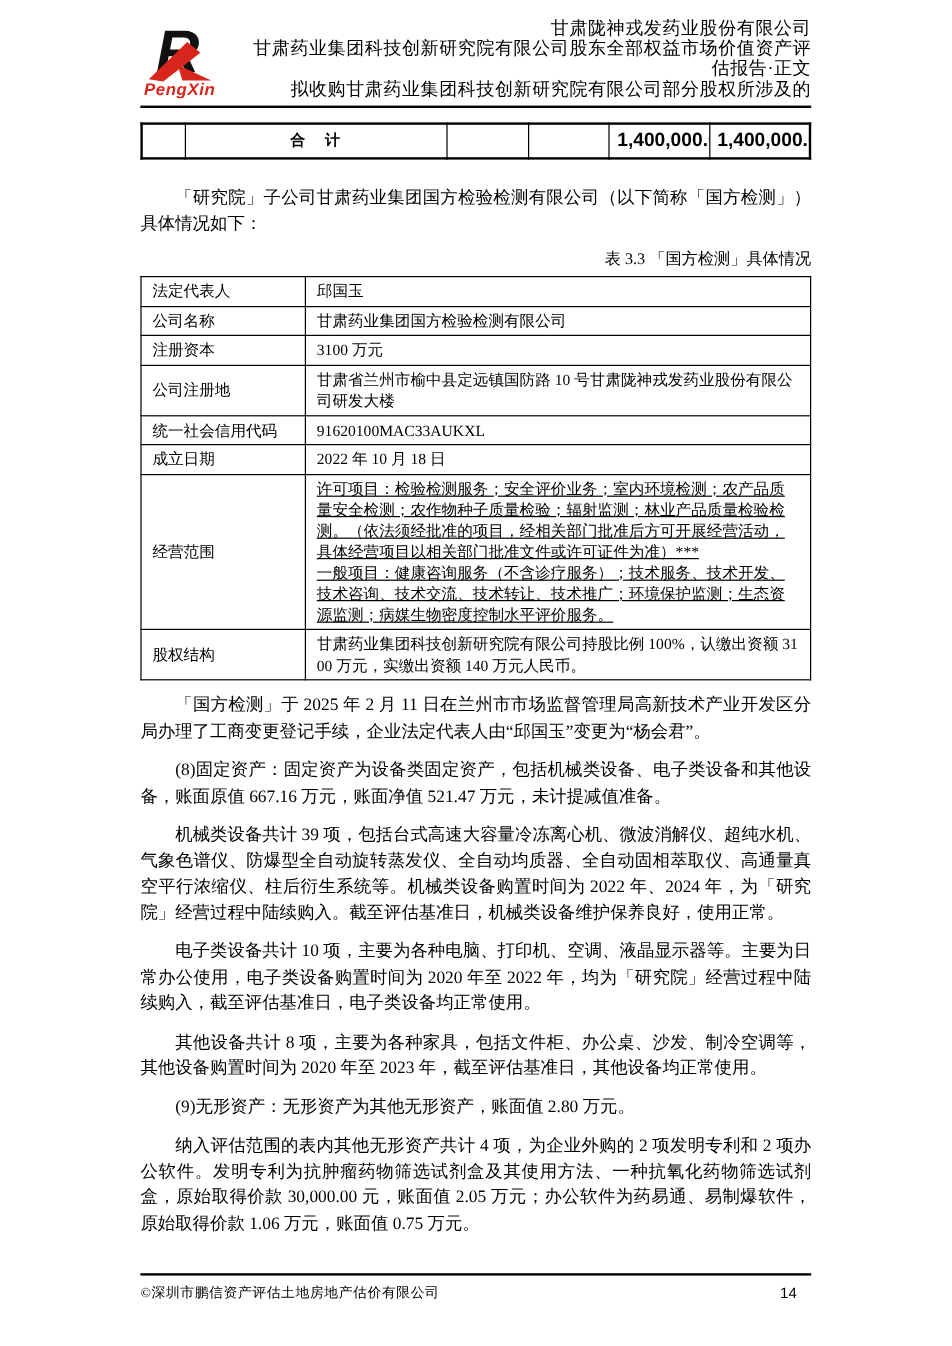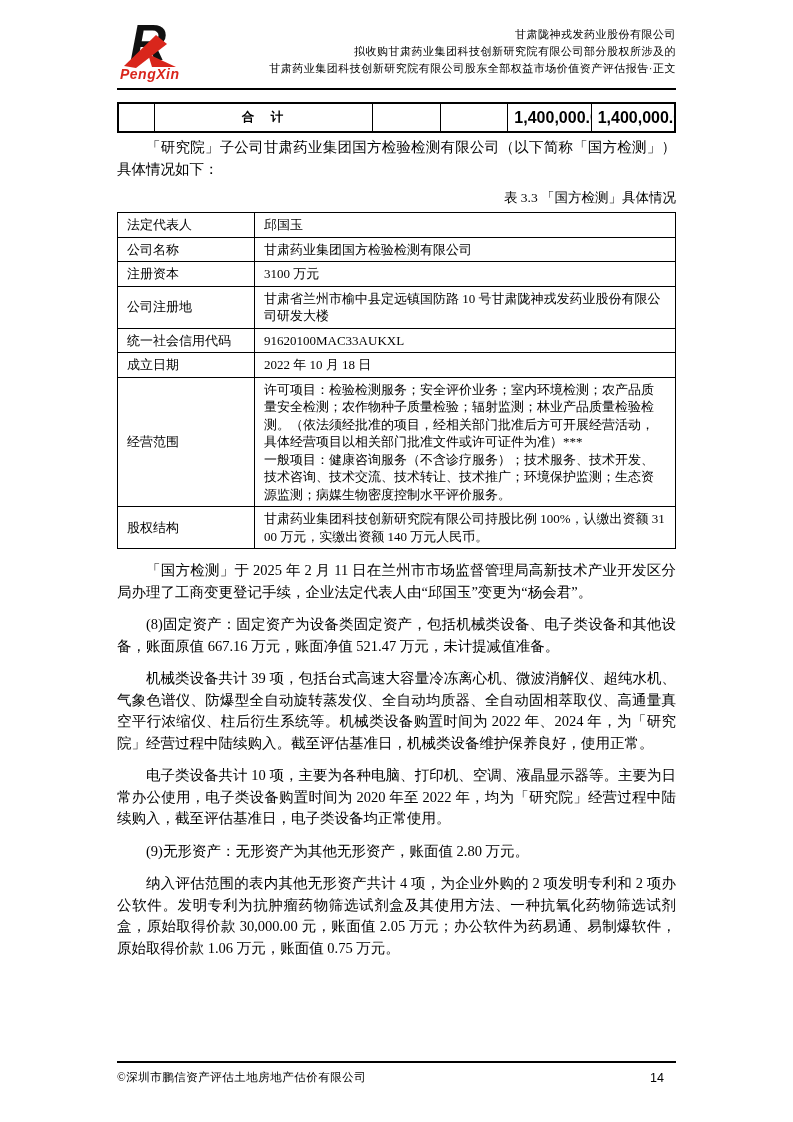--- a/index.html
+++ b/index.html
@@ -4,47 +4,47 @@
 <style>
   html,body { margin:0; padding:0; background:#ffffff; }
   .page {
     position:relative; width:793px; height:1122px; background:#ffffff;
     font-family:"Liberation Serif","DejaVu Serif",serif; color:#000;
     overflow:hidden;
   }
   
   .header { position:absolute; top:16px; left:117px; right:117px; height:70px; }
   .logo { position:absolute; left:1px; top:2px; width:80px; height:64px; }
-  .header-lines { position:absolute; right:0; top:10px; width:480px; text-align:right;
-    font-size:11px; line-height:17px; letter-spacing:0.5px; }
+  .header-lines { position:absolute; right:0; top:0; width:480px; text-align:right;
+    font-size:15px; line-height:17px; letter-spacing:0.5px; }
   .header-rule { position:absolute; top:88px; left:117px; right:117px;
     border-top:2px solid #000; height:0; }
   
   .main { position:absolute; top:102px; left:117px; width:559px; }
   
   table { border-collapse:collapse; width:100%; table-layout:fixed; }
   .sum-table { font-size:12.5px; border:2px solid #000; }
   .sum-table td { border:1px solid #000; height:27px; padding:0 6px; overflow:hidden;margin-top:16px; }
   .sum-table .c-blank  { width:5%; }
   .sum-table .c-total  { width:42.5%; text-align:center; font-weight:bold; letter-spacing:2px; }
   .sum-table .c-e1, .sum-table .c-e2 { width:11.5%; }
   .sum-table .c-v { width:14.75%; text-align:right; font-weight:bold;
     font-family:"Liberation Sans","DejaVu Sans",sans-serif; font-size:16px; }
   
   .main p { margin:11px 0 0 0; font-size:14.5px; line-height:21.5px;
     text-align:justify; text-indent:2em; }
-  .main p.first { margin-top:4px; }
+  .main p.first { margin-top:22px; }
   
   .caption { margin:9px 0 5px 0; text-align:right; font-size:13.5px; }
   
   .info-table { font-size:13px; border:1.5px solid #000; }
   .info-table td { border:1px solid #000; padding:3px 9px; line-height:17.5px;
     vertical-align:middle; text-align:left; word-break:break-all; }
   .info-table td.lbl { width:118px; }
-  .preline { white-space:pre-line; }
+  .preline { white-space:pre-line;text-decoration:underline; }
   
   .footer-rule { position:absolute; top:1061px; left:117px; right:117px;
     border-top:2px solid #000; height:0; }
   .footer { position:absolute; top:1070px; left:117px; right:117px;
     display:flex; justify-content:space-between; align-items:flex-end; }
   .copyright { font-size:11.5px; letter-spacing:0.5px; }
   .page-num { font-size:12.5px; margin-right:12px;
     font-family:"Liberation Sans","DejaVu Sans",sans-serif; }
 </style>
 </head>
@@ -54,22 +54,22 @@
 
   <div class="header">
     <svg class="logo" viewBox="0 0 80 64">
       <text x="12" y="42" font-family="Liberation Sans, sans-serif" font-weight="bold" font-style="italic" font-size="50" fill="#111111">R</text>
       <polygon points="6,48 38,17 49,26 18,50" fill="#d9261c"></polygon>
       <polygon points="30,36 58,49 34,49" fill="#d9261c"></polygon>
       <text x="2" y="61" font-family="Liberation Sans, sans-serif" font-weight="bold" font-style="italic" font-size="14" fill="#d9261c" letter-spacing="0.5">PengXin</text>
     </svg>
     <div class="header-lines">
       <div>甘肃陇神戎发药业股份有限公司</div>
+      <div>甘肃药业集团科技创新研究院有限公司股东全部权益市场价值资产评估报告·正文</div>
       <div>拟收购甘肃药业集团科技创新研究院有限公司部分股权所涉及的</div>
-      <div>甘肃药业集团科技创新研究院有限公司股东全部权益市场价值资产评估报告·正文</div>
     </div>
   </div>
   <div class="header-rule"></div>
 
   <div class="main">
 
     <table class="sum-table">
       <tbody>
           <tr>
         <td class="c-blank"></td>
@@ -121,20 +121,21 @@
         <td class="lbl">股权结构</td>
         <td>甘肃药业集团科技创新研究院有限公司持股比例 100%，认缴出资额 3100 万元，实缴出资额 140 万元人民币。</td>
       </tr>
     </tbody>
       </table>
 
     <p>「国方检测」于 2025 年 2 月 11 日在兰州市市场监督管理局高新技术产业开发区分局办理了工商变更登记手续，企业法定代表人由“邱国玉”变更为“杨会君”。</p>
     <p>(8)固定资产：固定资产为设备类固定资产，包括机械类设备、电子类设备和其他设备，账面原值 667.16 万元，账面净值 521.47 万元，未计提减值准备。</p>
     <p>机械类设备共计 39 项，包括台式高速大容量冷冻离心机、微波消解仪、超纯水机、气象色谱仪、防爆型全自动旋转蒸发仪、全自动均质器、全自动固相萃取仪、高通量真空平行浓缩仪、柱后衍生系统等。机械类设备购置时间为 2022 年、2024 年，为「研究院」经营过程中陆续购入。截至评估基准日，机械类设备维护保养良好，使用正常。</p>
     <p>电子类设备共计 10 项，主要为各种电脑、打印机、空调、液晶显示器等。主要为日常办公使用，电子类设备购置时间为 2020 年至 2022 年，均为「研究院」经营过程中陆续购入，截至评估基准日，电子类设备均正常使用。</p>
+    <p>其他设备共计 8 项，主要为各种家具，包括文件柜、办公桌、沙发、制冷空调等，其他设备购置时间为 2020 年至 2023 年，截至评估基准日，其他设备均正常使用。</p>
     <p>(9)无形资产：无形资产为其他无形资产，账面值 2.80 万元。</p>
     <p>纳入评估范围的表内其他无形资产共计 4 项，为企业外购的 2 项发明专利和 2 项办公软件。发明专利为抗肿瘤药物筛选试剂盒及其使用方法、一种抗氧化药物筛选试剂盒，原始取得价款 30,000.00 元，账面值 2.05 万元；办公软件为药易通、易制爆软件，原始取得价款 1.06 万元，账面值 0.75 万元。</p>
   </div>
 
   <div class="footer-rule"></div>
   <div class="footer">
     <span class="copyright">©深圳市鹏信资产评估土地房地产估价有限公司</span>
     <span class="page-num">14</span>
   </div>
 

